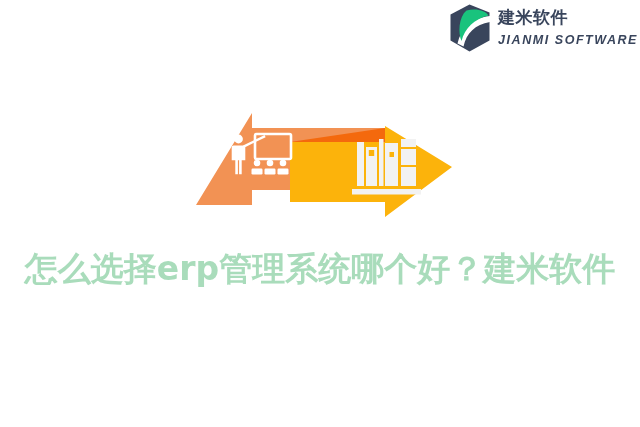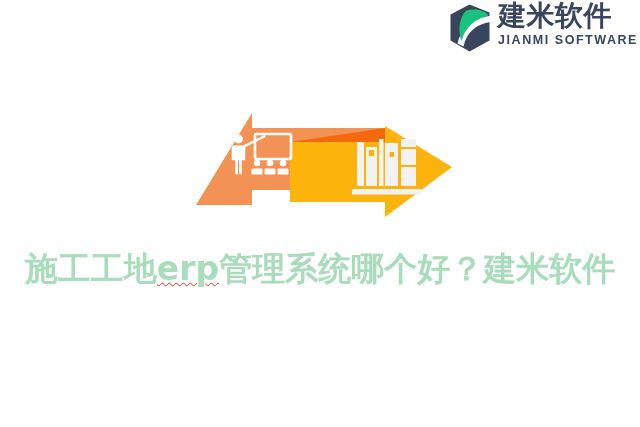--- a/index.html
+++ b/index.html
@@ -31,37 +31,38 @@
     display: block;
   }
   #brand-text {
     display: flex;
     flex-direction: column;
     justify-content: flex-start;
     padding-top: 1px;
     margin-left: 2px;
   }
   #brand-name-cn {
-    font-size: 28px;
+    font-size: 17px;
     line-height: 29px;
     font-weight: 700;
     color: #39455c;
     letter-spacing: 0.5px;
     white-space: nowrap;
-    font-family: Liberation Mono, monospace;
+    font-family: Liberation Sans, sans-serif;
   }
   #brand-name-en {
     font-size: 12.5px;
     line-height: 15px;
     font-weight: 600;
     color: #39455c;
     letter-spacing: 1.55px;
     white-space: nowrap;
     margin-top: 1px;
     font-family: "Liberation Sans", sans-serif;
+    font-style: italic;
   }
 
   
   #arrow-illustration {
     position: absolute;
     left: 180px;
     top: 95px;
     width: 290px;
     height: 135px;
   }
@@ -85,21 +86,20 @@
   #headline-text {
     font-size: 33px;
     line-height: 46px;
     font-weight: 700;
     color: #a9dcbb;
     white-space: nowrap;
     letter-spacing: 0px;
     font-family: "DejaVu Sans", "Liberation Sans", sans-serif;
   }
   .spell-error {
-    text-decoration: underline;
     text-decoration-style: wavy;
     text-decoration-color: #e8342a;
     text-decoration-thickness: 1px;
     text-underline-offset: 2px;
   }
 </style>
 </head>
 <body>
 
 <div id="brand-logo">
@@ -169,14 +169,14 @@
       <rect x="221" y="54" width="15" height="16"></rect>
       <rect x="221" y="72" width="15" height="19"></rect>
 
       <rect x="172" y="94" width="69" height="5.5"></rect>
     </g>
 
   </svg>
 </div>
 
 <div id="headline">
-  <div id="headline-text"><span>施工工地</span><span class="spell-error">erp</span><span>管理系统哪个好？建米软件</span></div>
+  <div id="headline-text"><span>怎么选择</span><span class="spell-error">erp</span><span>管理系统哪个好？建米软件</span></div>
 </div>
 
 </body></html>

